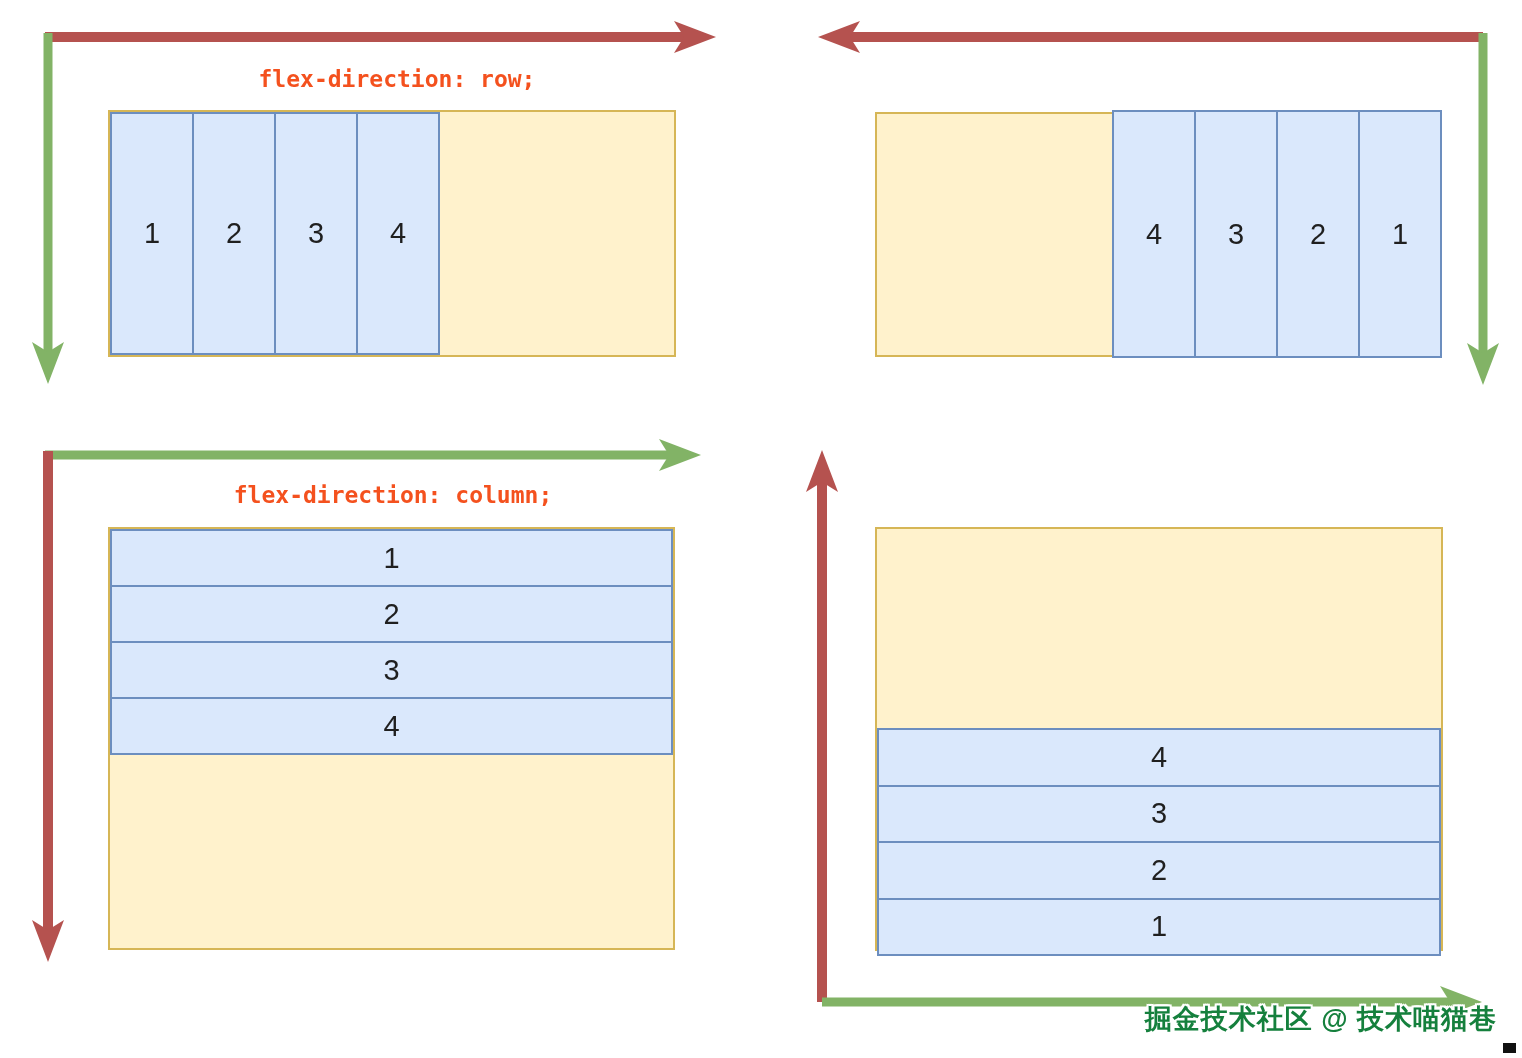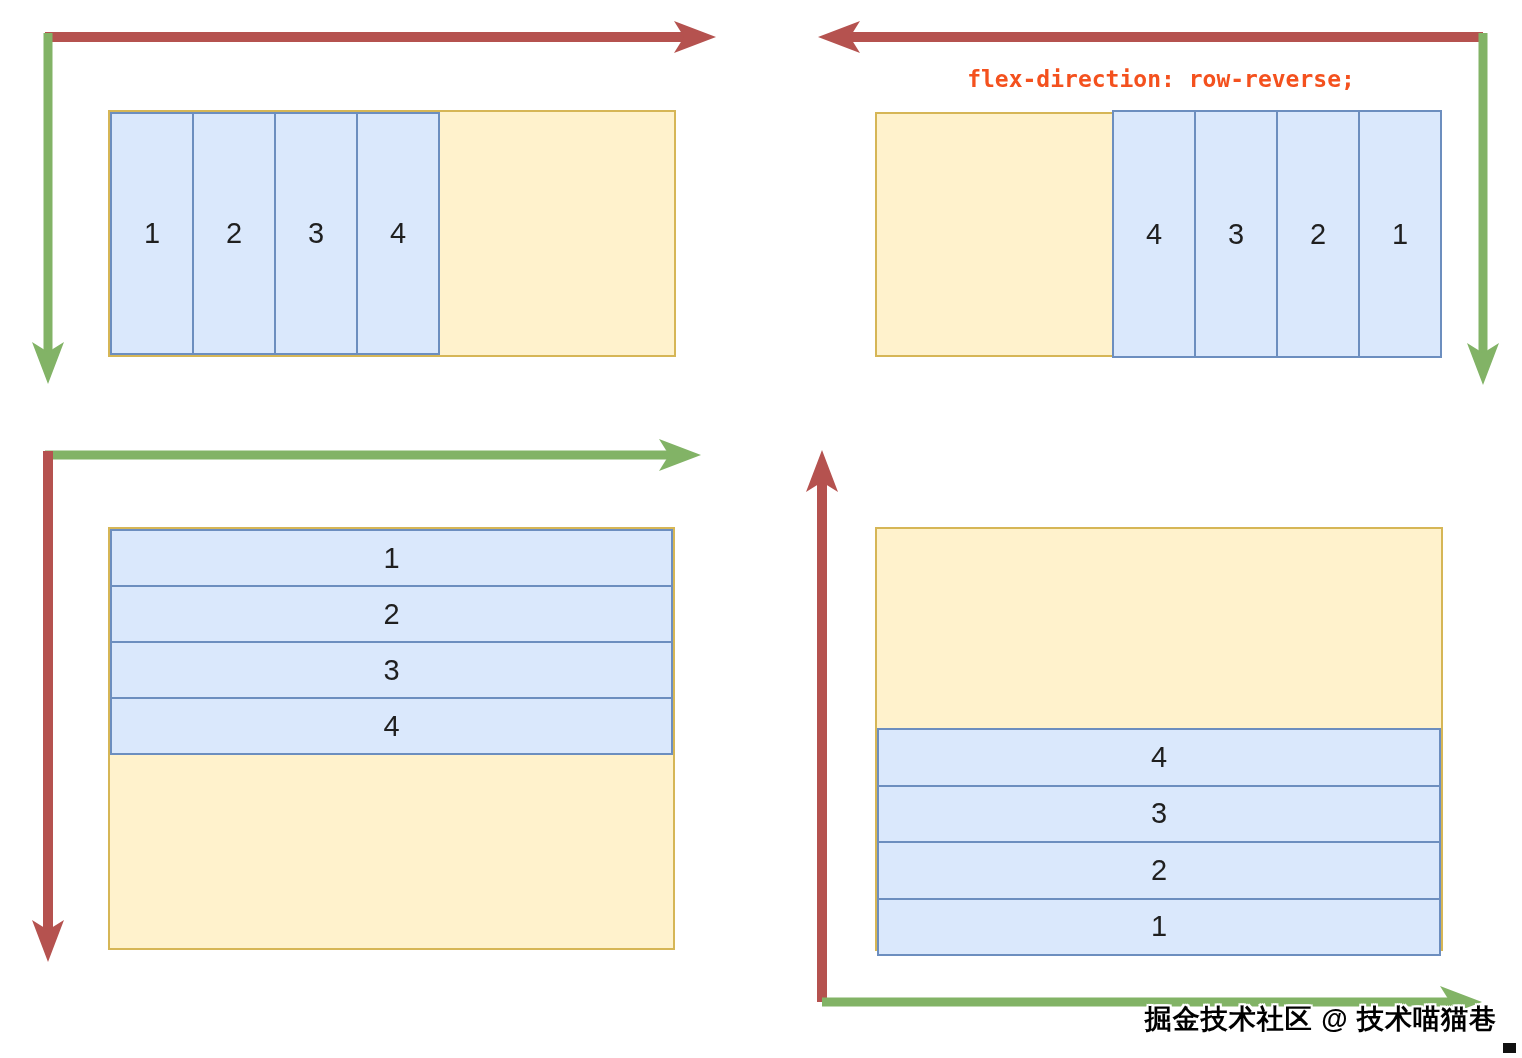--- a/index.html
+++ b/index.html
@@ -51,21 +51,21 @@
   .items-wrap.vertical .flex-item{margin-top:-2px;}
   .items-wrap.vertical .flex-item:first-child{margin-top:0;}
   .watermark{
     position:absolute;
     right:25px;
     top:1001px;
     z-index:6;
     font-size:27px;
     font-weight:bold;
     letter-spacing:1px;
-    color:#000000;
+    color:#15803d;
     white-space:nowrap;
     text-shadow:
       -2px -2px 0 #ffffff, 2px -2px 0 #ffffff,
       -2px  2px 0 #ffffff, 2px  2px 0 #ffffff,
       -2px  0   0 #ffffff, 2px  0   0 #ffffff,
        0   -2px 0 #ffffff, 0    2px 0 #ffffff;
   }
   .corner-dot{
     position:absolute;
     left:1503px;top:1043px;
@@ -111,21 +111,22 @@
     <g>
       <line x1="822" y1="1002" x2="822" y2="478" stroke="#b5524f" stroke-width="10"></line>
       <polygon points="822,450 806,492 822,482 838,492" fill="#b5524f"></polygon>
     </g>
     <g>
       <line x1="822" y1="1002" x2="1454" y2="1002" stroke="#82b366" stroke-width="9"></line>
       <polygon points="1482,1002 1440,986 1450,1002 1440,1018" fill="#82b366"></polygon>
     </g>
   </svg>
 
-  <div class="panel-title" style="left:1161px;top:66px;">flex-direction: row-reverse;</div>
+  <div class="panel-title" style="left:397px;top:66px;">flex-direction: row;</div>
+  <div class="panel-title" style="left:393px;top:482px;">flex-direction: column;</div>
 
   <div class="flex-container" style="left:108px;top:110px;width:568px;height:247px;"></div>
   <div class="flex-container" style="left:875px;top:112px;width:565px;height:245px;"></div>
   <div class="flex-container" style="left:108px;top:527px;width:567px;height:423px;"></div>
   <div class="flex-container" style="left:875px;top:527px;width:568px;height:424px;"></div>
 
   <div class="items-wrap horizontal" style="left:110px;top:112px;width:330px;height:243px;">
     <div class="flex-item">1</div>
     <div class="flex-item">2</div>
     <div class="flex-item">3</div>

